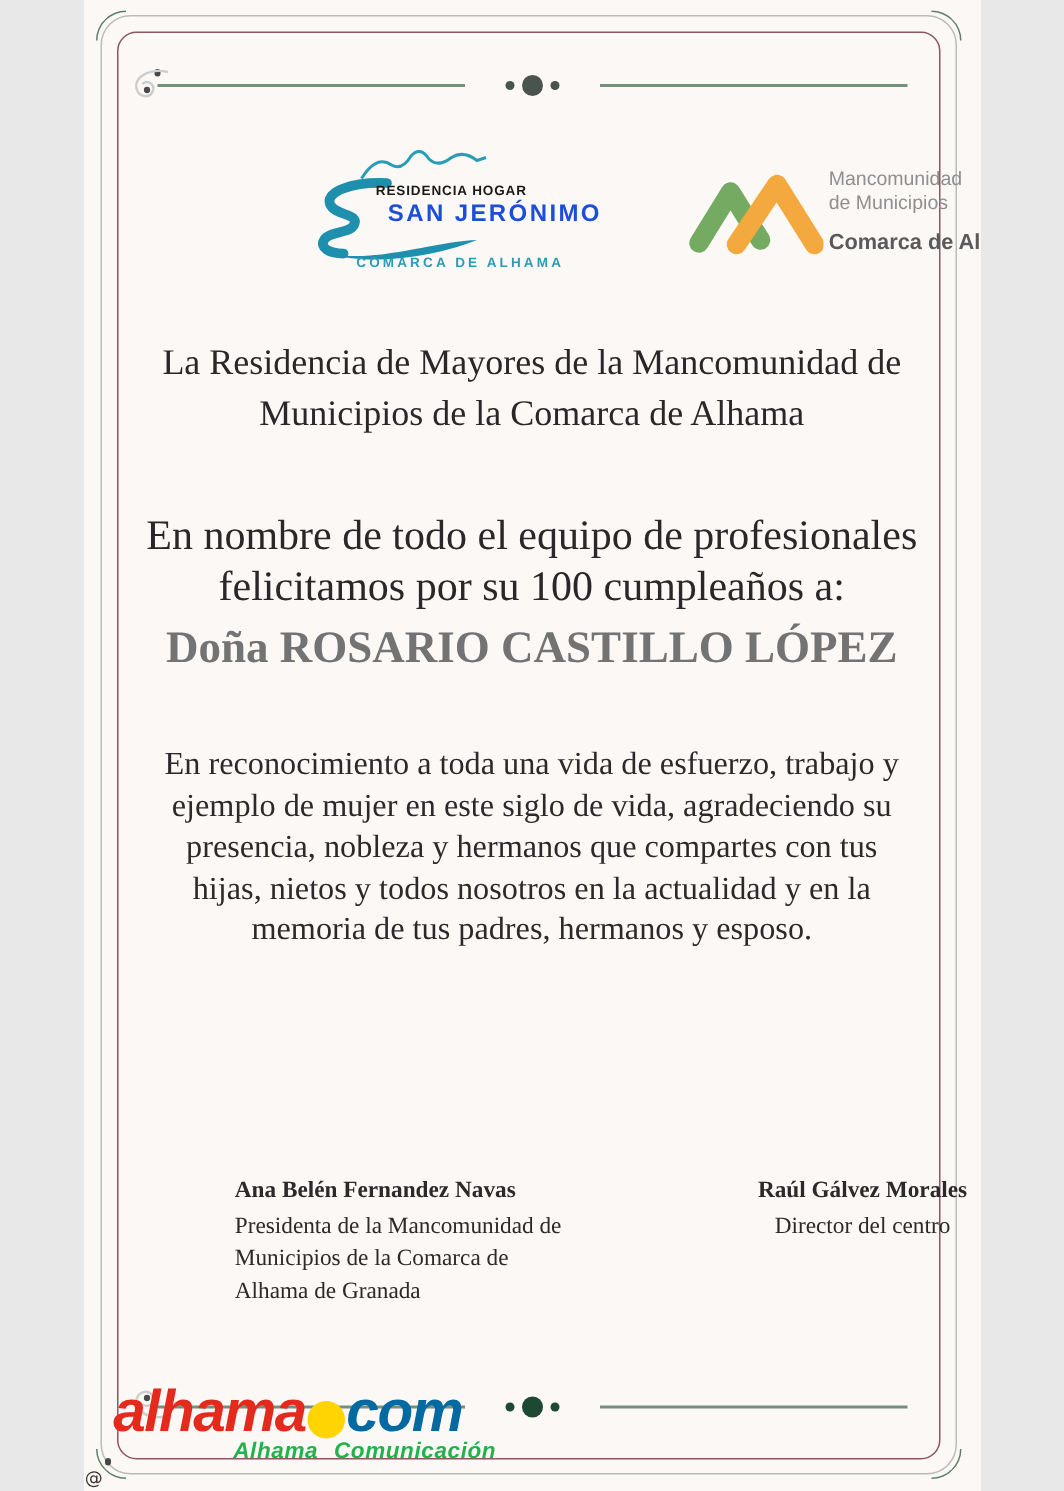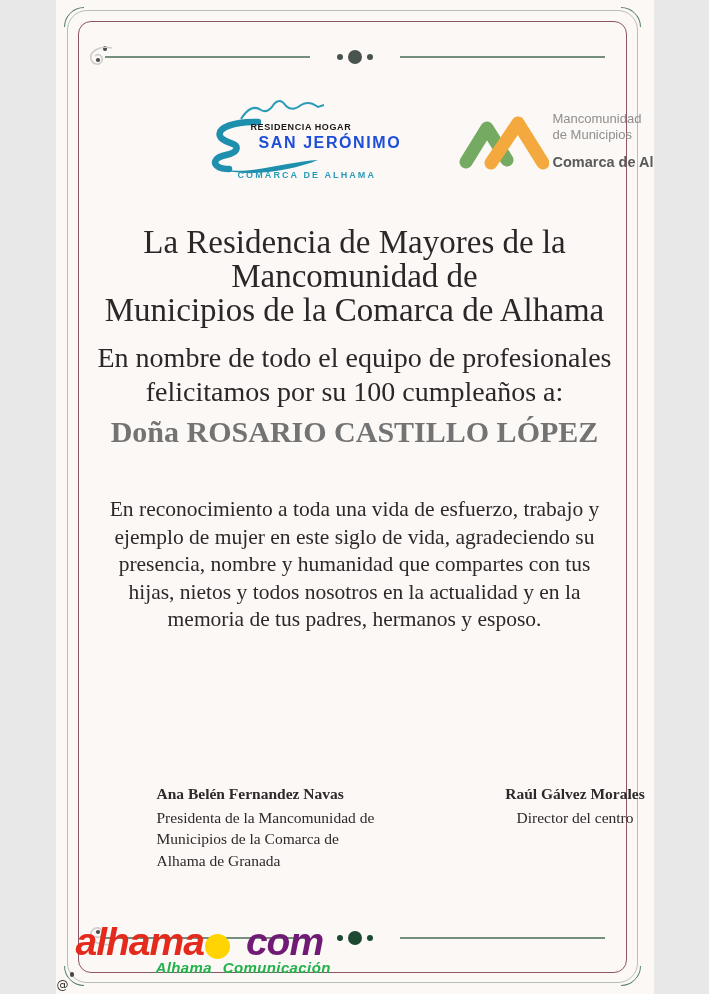--- a/index.html
+++ b/index.html
@@ -51,42 +51,42 @@
     letter-spacing:2.1px;font-weight:bold;white-space:nowrap;}
   .logo-mc{position:absolute;left:400px;top:110px;width:218px;height:62px;
     font-family:"Liberation Sans",sans-serif;}
   .logo-mc svg{position:absolute;left:3px;top:6px;}
   .mc-text{position:absolute;left:97px;top:1px;line-height:15.5px;white-space:nowrap;}
   .mc-l1,.mc-l2{font-size:13px;color:#8f8f8f;}
   .mc-l3{font-size:14.5px;color:#5a5a5a;font-weight:bold;margin-top:13px;}
   .mc-colon{color:#f0a031;font-weight:bold;}
   
   .c-title{position:absolute;top:225px;left:0;right:0;text-align:center;
-    font-size:33px;line-height:34px;color:#2b2728;}
+    font-size:24px;line-height:34px;color:#2b2728;}
   .c-title span,.c-ded span,.c-body span{display:block;}
   .c-ded{position:absolute;top:321px;left:0;right:0;text-align:center;
     font-size:28px;line-height:34px;color:#2b2728;margin-top:20px;}
   .c-name{position:absolute;top:415px;left:0;right:0;text-align:center;
     font-size:30px;font-weight:bold;color:#737373;}
   .c-body{position:absolute;top:496px;left:0;right:0;text-align:center;
     font-size:21.5px;line-height:27.5px;color:#2d292a;}
   .c-date{position:absolute;top:690px;right:79px;font-size:17px;color:#2d292a;}
   
   .sig-left{position:absolute;left:101px;top:783px;font-size:15.5px;line-height:21.5px;}
   .sig-right{position:absolute;left:437px;top:783px;width:165px;text-align:center;
     font-size:15.5px;line-height:21.5px;}
   .sig-name{font-weight:bold;display:block;margin-bottom:2px;}
   .sig-role{display:block;}
   
   .wm{position:absolute;left:20px;top:920px;z-index:6;
     font-family:"Liberation Sans",sans-serif;font-style:italic;font-weight:bold;}
   .wm-row{display:flex;align-items:center;font-size:39px;letter-spacing:-1px;line-height:44px;}
   .wm-p1{color:#e42a1c;}
   .wm-dot{width:25px;height:25px;border-radius:50%;background:#ffd400;margin:8px 0 0 1px;}
-  .wm-p2{color:#701a75;margin-left:16px;}
+  .wm-p2{color:#0369a1;margin-left:1px;}
   .wm-tag{color:#21b24b;font-size:15px;margin:-5px 0 0 80px;letter-spacing:.4px;word-spacing:6px;white-space:nowrap;}
   .wm-at{position:absolute;left:1px;top:978px;z-index:6;font-size:12px;color:#333;
     font-family:"DejaVu Sans",sans-serif;font-style:normal;}
 </style>
 </head>
 <body>
 
 <div class="page">
 
   <div class="b-outer"></div>
@@ -158,21 +158,21 @@
   <div class="c-ded">
     <span>En nombre de todo el equipo de profesionales</span>
     <span>felicitamos por su 100 cumpleaños a:</span>
   </div>
 
   <div class="c-name">Doña ROSARIO CASTILLO LÓPEZ</div>
 
   <div class="c-body">
     <span>En reconocimiento a toda una vida de esfuerzo, trabajo y</span>
     <span>ejemplo de mujer en este siglo de vida, agradeciendo su</span>
-    <span>presencia, nombre y humanidad que compartes con tus</span>
+    <span>presencia, nobleza y hermanos que compartes con tus</span>
     <span>hijas, nietos y todos nosotros en la actualidad y en la</span>
     <span>memoria de tus padres, hermanos y esposo.</span>
   </div>
 
 
   <div class="sig-left">
     <span class="sig-name">Ana Belén Fernandez Navas</span>
     <span class="sig-role">Presidenta de la Mancomunidad de</span>
     <span class="sig-role">Municipios  de la Comarca de</span>
     <span class="sig-role">Alhama de Granada</span>

